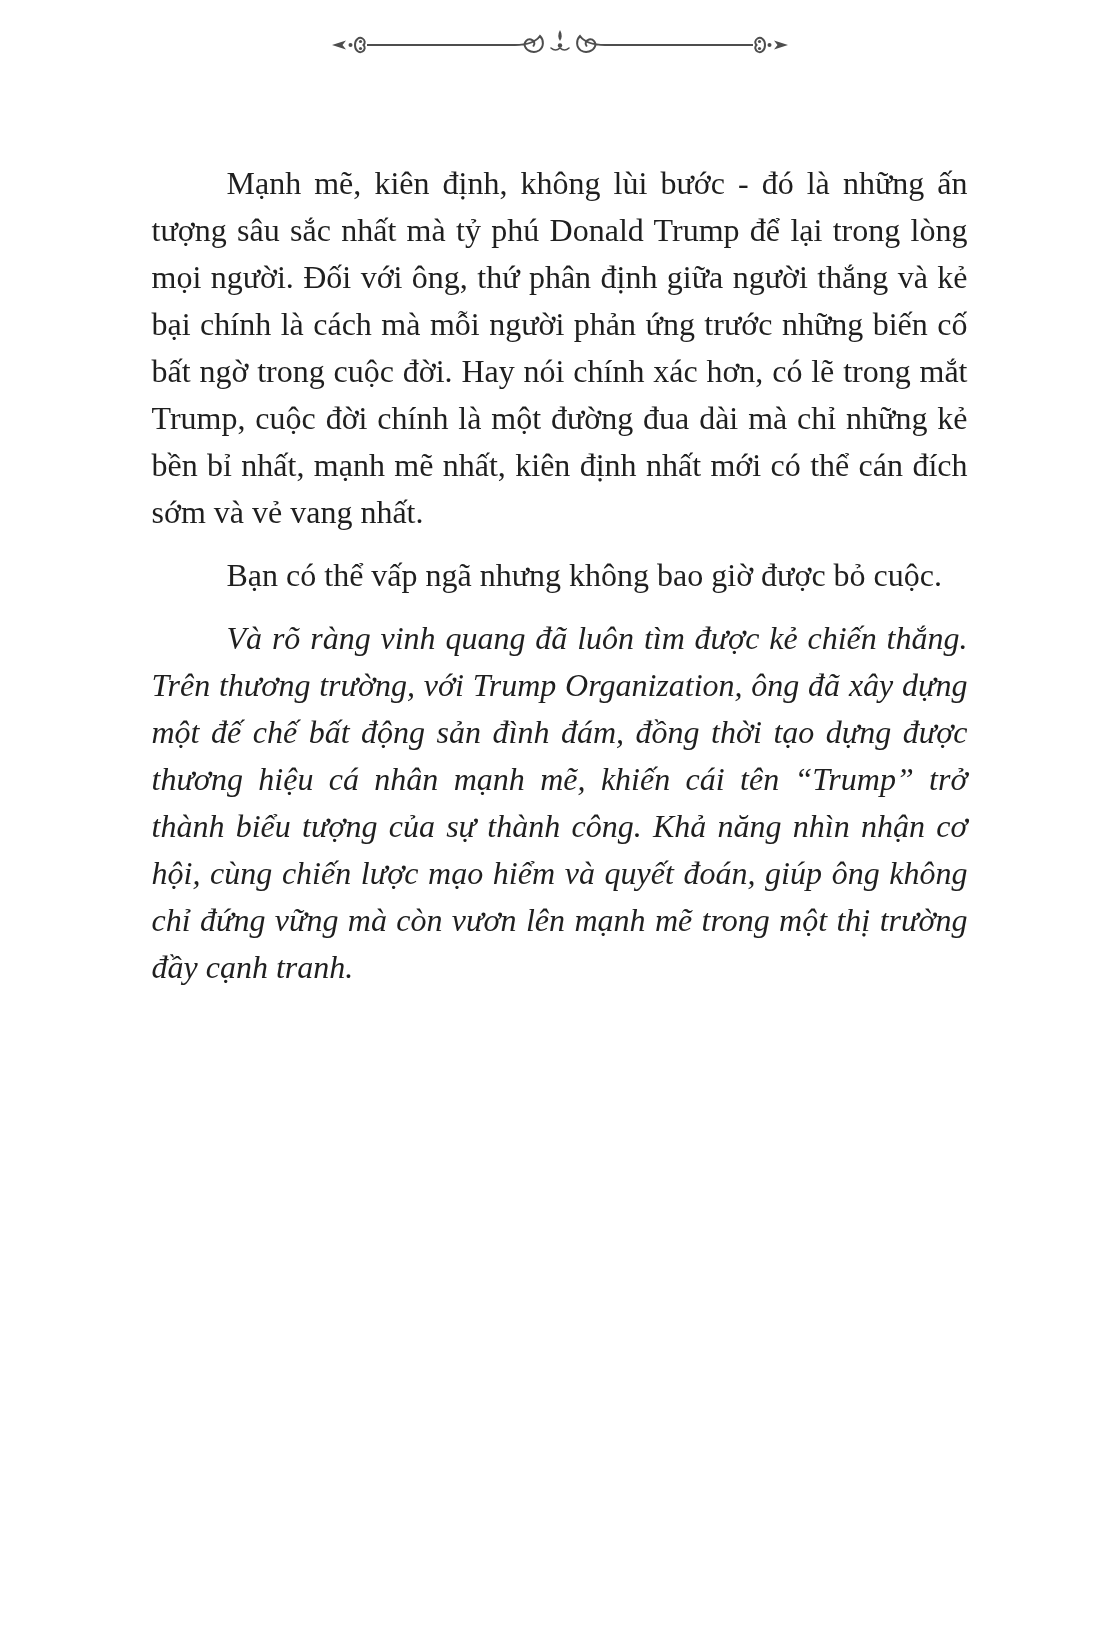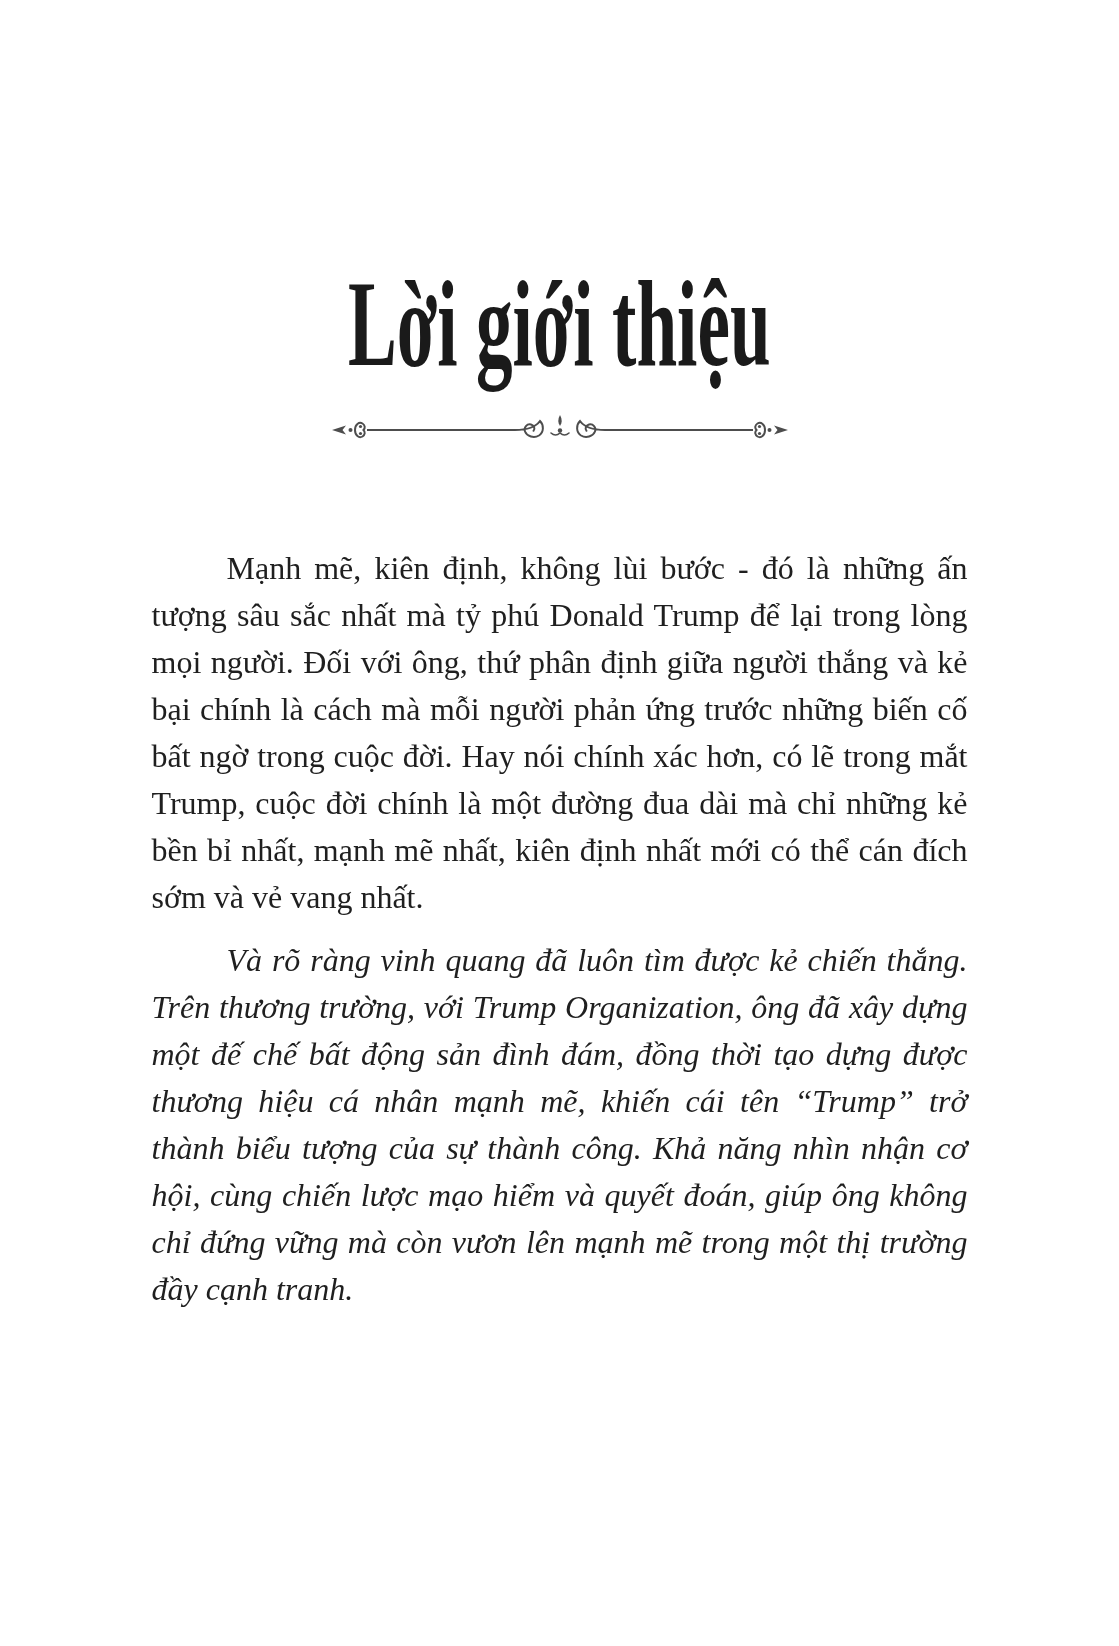--- a/index.html
+++ b/index.html
@@ -56,23 +56,20 @@
   .body-text p:last-child {
     margin-bottom: 0;
     font-style: italic;
   }
 </style>
 </head>
 <body>
 
 <div class="page">
 
-  <h1 class="title-wrap" style="margin-bottom:0;">
-    <span class="title-text">Lời giới thiệu</span>
-  </h1>
 
   <div class="divider-wrap">
     <svg width="462" height="38" viewBox="0 0 462 38" fill="none" xmlns="http://www.w3.org/2000/svg">
 
       <path d="M3 19 L17 14.5 L13.5 19 L17 23.5 Z" fill="#4d4d4d"></path>
       <circle cx="21.5" cy="19" r="2" fill="#4d4d4d"></circle>
       <path d="M26 19 C26 13.5 30 10.5 33.5 12.5 C36 14 36.5 17 34.5 19 C36.5 21 36 24 33.5 25.5 C30 27.5 26 24.5 26 19 Z" stroke="#4d4d4d" stroke-width="2" fill="none"></path>
       <circle cx="31.5" cy="15.5" r="1.6" fill="#4d4d4d"></circle>
       <circle cx="31.5" cy="22.5" r="1.6" fill="#4d4d4d"></circle>
 
@@ -89,16 +86,17 @@
       <path d="M459 19 L445 14.5 L448.5 19 L445 23.5 Z" fill="#4d4d4d"></path>
       <circle cx="440.5" cy="19" r="2" fill="#4d4d4d"></circle>
       <path d="M436 19 C436 13.5 432 10.5 428.5 12.5 C426 14 425.5 17 427.5 19 C425.5 21 426 24 428.5 25.5 C432 27.5 436 24.5 436 19 Z" stroke="#4d4d4d" stroke-width="2" fill="none"></path>
       <circle cx="430.5" cy="15.5" r="1.6" fill="#4d4d4d"></circle>
       <circle cx="430.5" cy="22.5" r="1.6" fill="#4d4d4d"></circle>
     </svg>
   </div>
 
   <div class="body-text">
     <p>Mạnh mẽ, kiên định, không lùi bước - đó là những ấn tượng sâu sắc nhất mà tỷ phú Donald Trump để lại trong lòng mọi người. Đối với ông, thứ phân định giữa người thắng và kẻ bại chính là cách mà mỗi người phản ứng trước những biến cố bất ngờ trong cuộc đời. Hay nói chính xác hơn, có lẽ trong mắt Trump, cuộc đời chính là một đường đua dài mà chỉ những kẻ bền bỉ nhất, mạnh mẽ nhất, kiên định nhất mới có thể cán đích sớm và vẻ vang nhất.</p>
+    <p>Bạn có thể vấp ngã nhưng không bao giờ được bỏ cuộc.</p>
     <p>Và rõ ràng vinh quang đã luôn tìm được kẻ chiến thắng. Trên thương trường, với Trump Organization, ông đã xây dựng một đế chế bất động sản đình đám, đồng thời tạo dựng được thương hiệu cá nhân mạnh mẽ, khiến cái tên “Trump” trở thành biểu tượng của sự thành công. Khả năng nhìn nhận cơ hội, cùng chiến lược mạo hiểm và quyết đoán, giúp ông không chỉ đứng vững mà còn vươn lên mạnh mẽ trong một thị trường đầy cạnh tranh.</p>
   </div>
 
 </div>
 
 </body></html>

